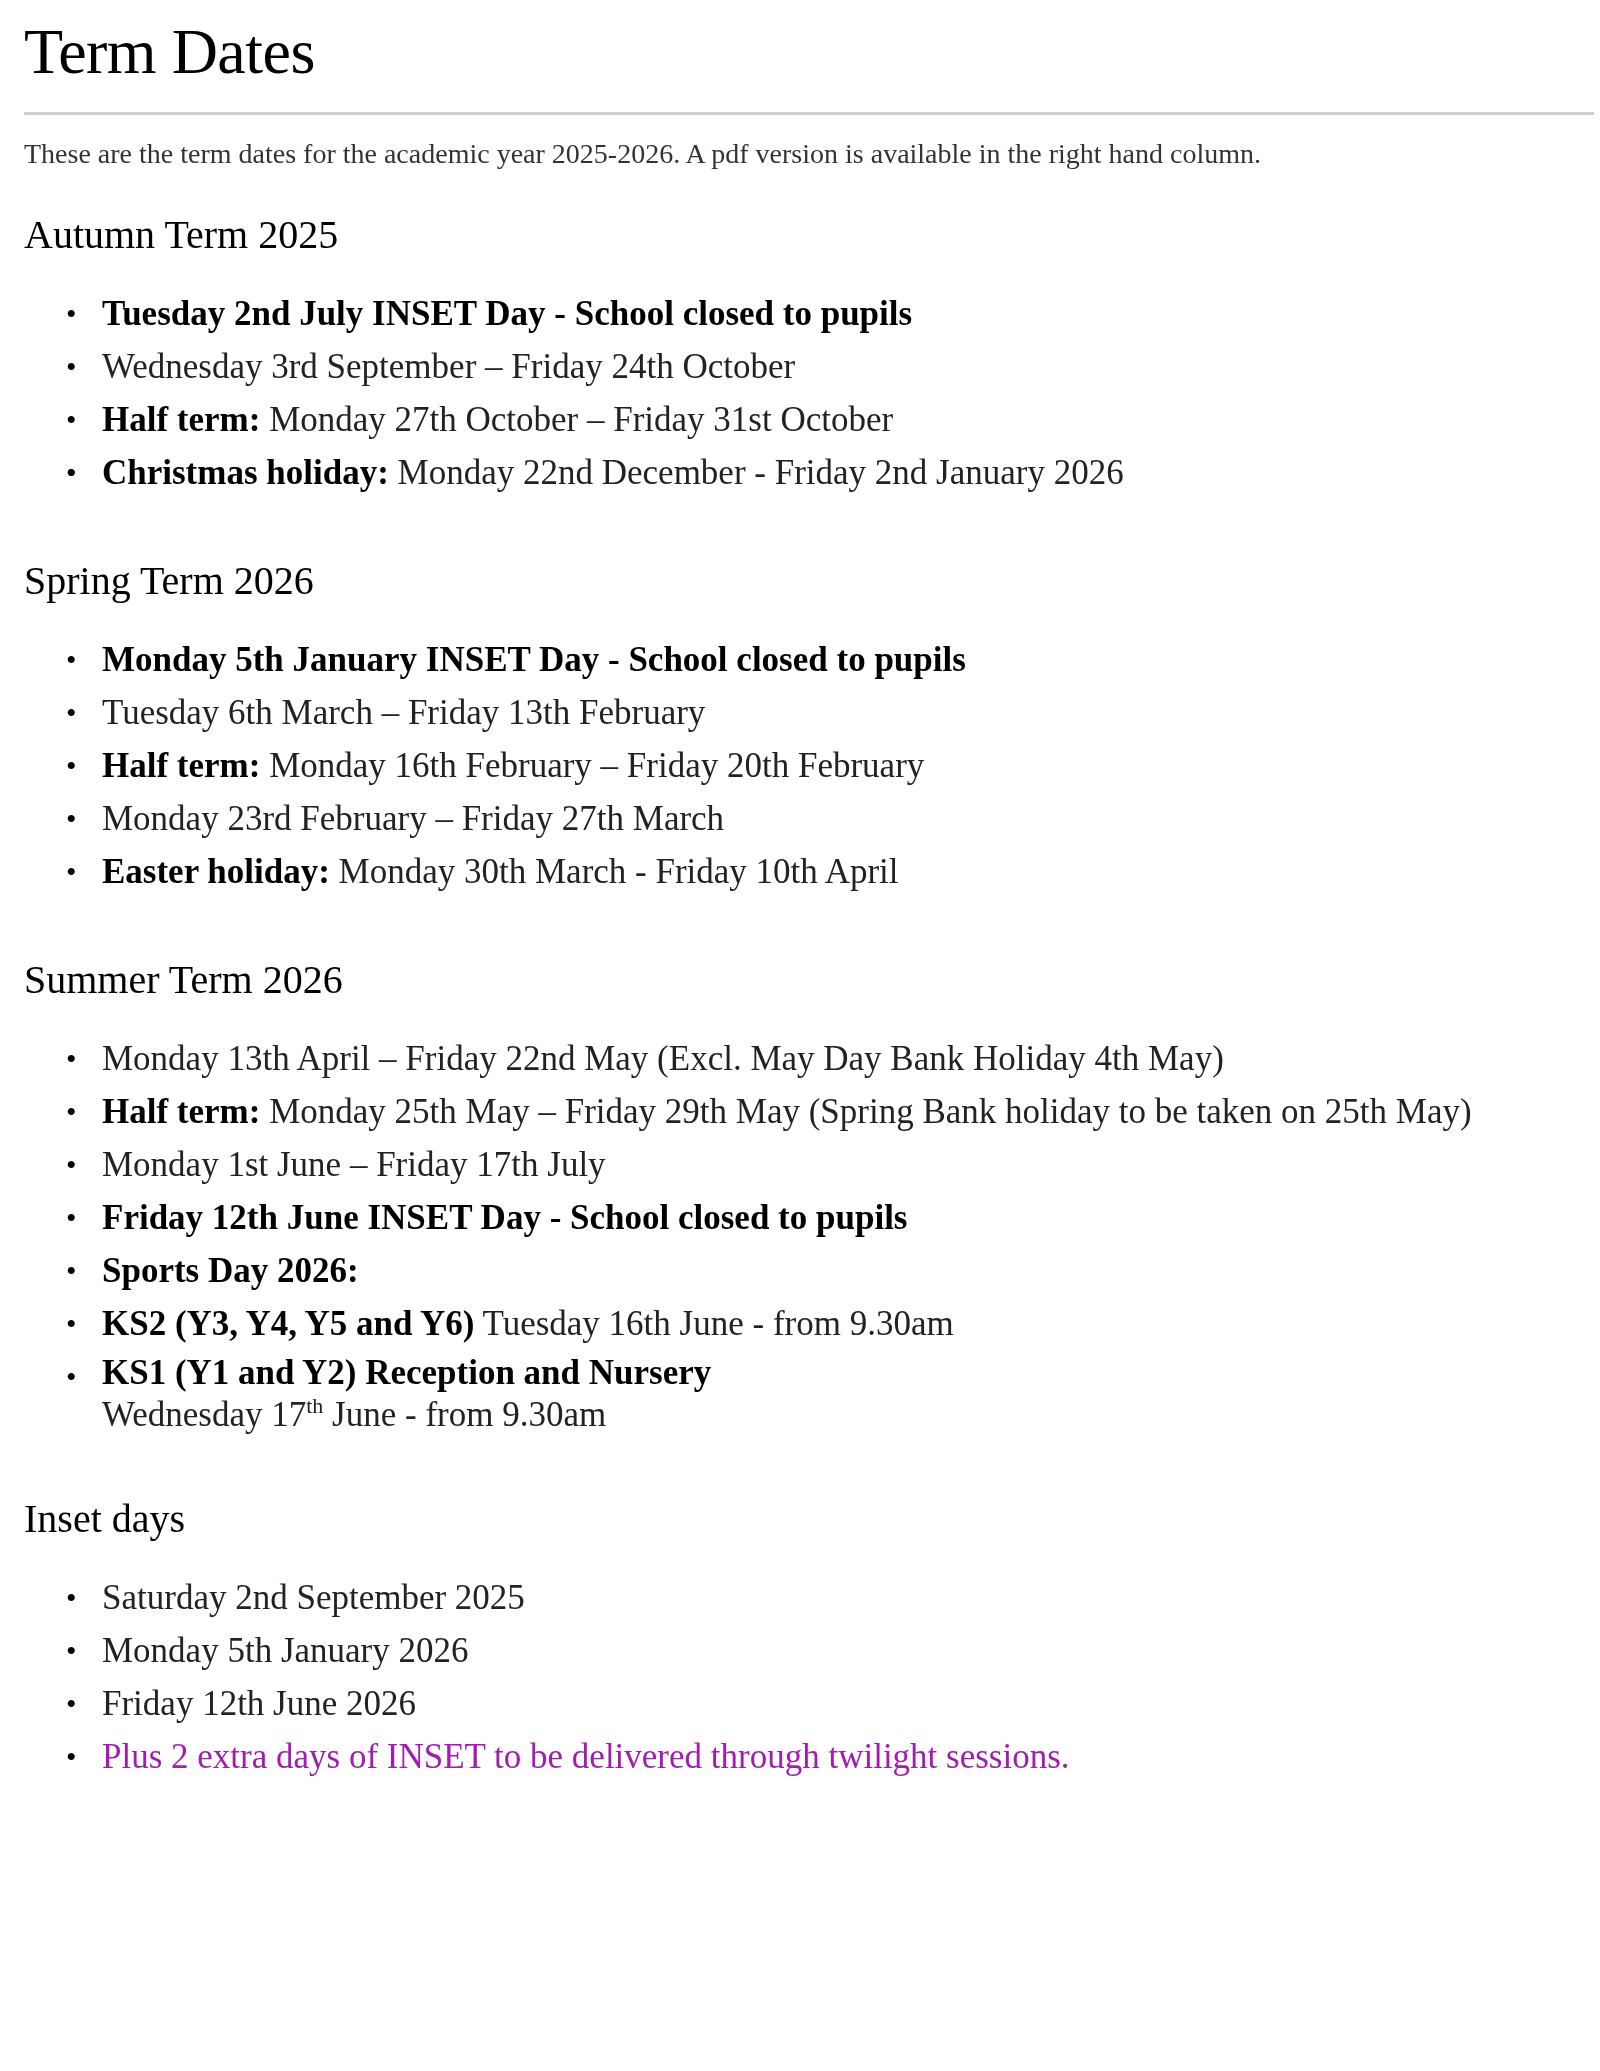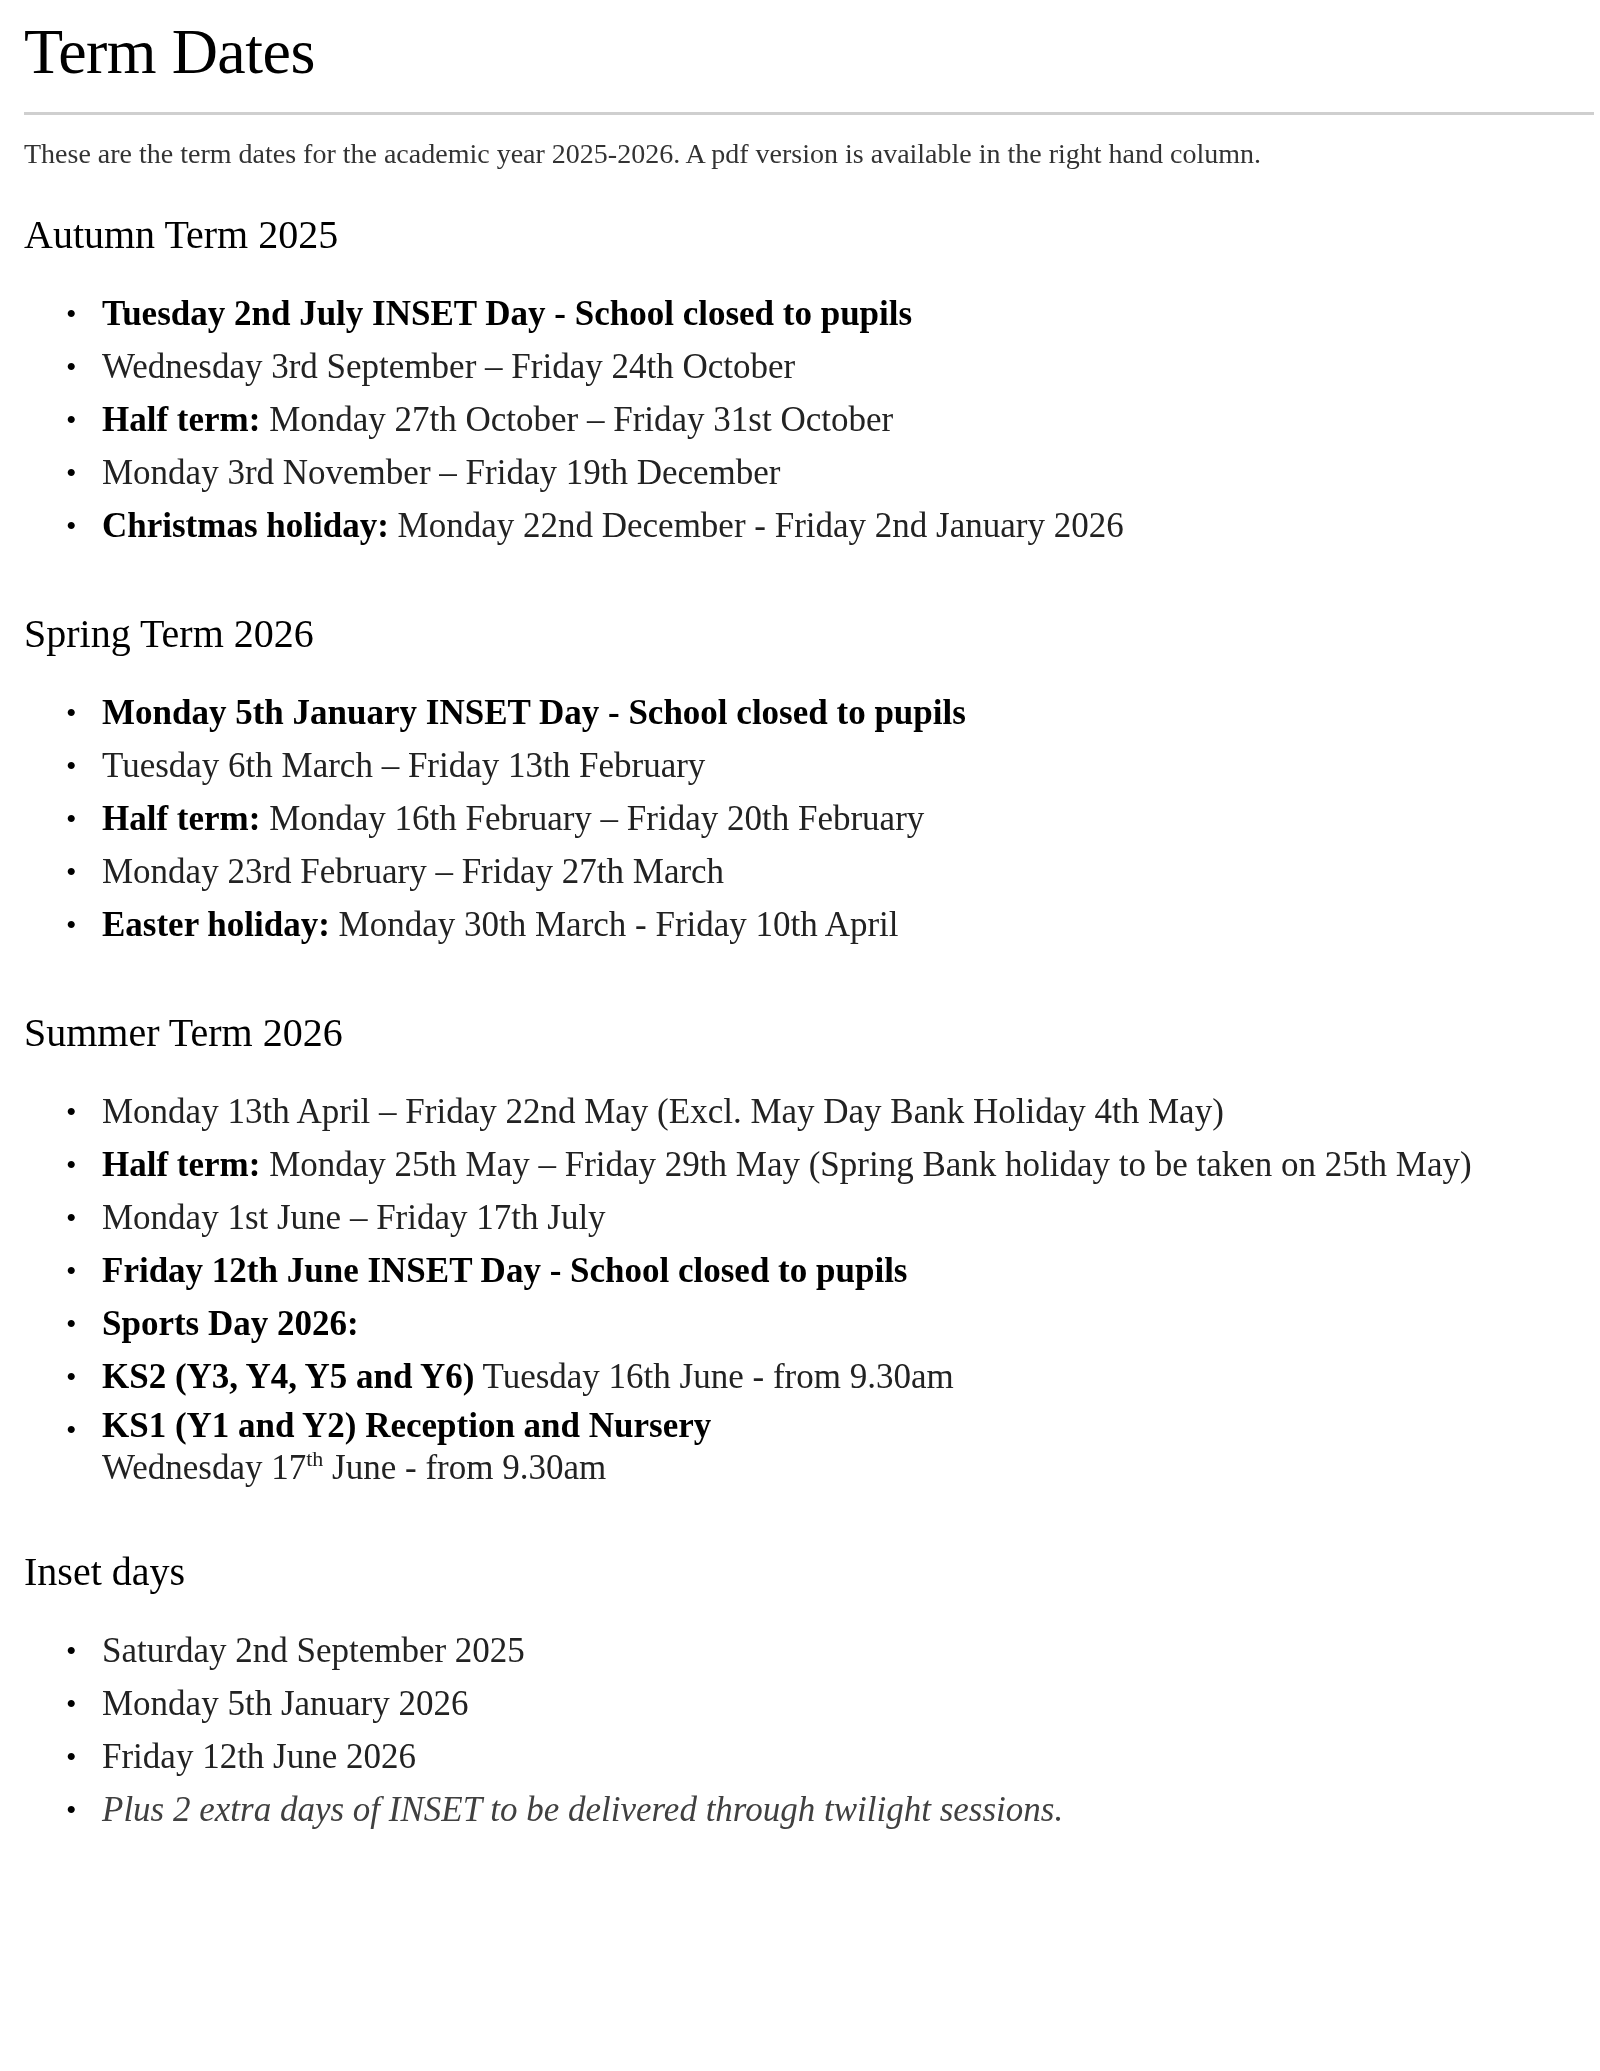--- a/index.html
+++ b/index.html
@@ -55,39 +55,39 @@
     }
     ul.dates li .bullet {
       position: absolute;
       left: -36px;
       top: 0;
       font-size: 30px;
       color: #000;
     }
     .b { font-weight: bold; color: #000; }
     .reg { color: #222; }
-    .it { font-style: italic; color: #404040; }
+    .it { color: #a21caf; }
     .second-line { display: block; line-height: 40px; margin-bottom: 8px; }
     .first-line { display: block; line-height: 45px; }
     sup { font-size: 22px; line-height: 0; }
   </style>
 </head>
 <body>
 
 <div class="page">
   <h1 class="page-title">Term Dates</h1>
   <hr class="rule">
   <p class="intro">These are the term dates for the academic year 2025-2026. A pdf  version is available in the right hand column.</p>
 
   <h2 class="section-heading h-autumn">Autumn Term 2025</h2>
   <ul class="dates">
     <li><span class="bullet">•</span><span class="b">Tuesday 2nd July INSET Day - School closed to pupils</span><span class="reg"></span></li>
     <li><span class="bullet">•</span><span class="b"></span><span class="reg">Wednesday 3rd September – Friday 24th October</span></li>
     <li><span class="bullet">•</span><span class="b">Half  term:</span><span class="reg"> Monday 27th October – Friday 31st October</span></li>
-    <li><span class="bullet">•</span><span class="b"></span><span class="reg">Monday 3rd November – Friday 19th December</span></li>
+    <li><span class="bullet">•</span><span class="b"></span></li>
     <li><span class="bullet">•</span><span class="b">Christmas holiday:</span><span class="reg"> Monday 22nd December - Friday 2nd January 2026</span></li>
   </ul>
 
   <h2 class="section-heading h-spring">Spring Term 2026</h2>
   <ul class="dates">
     <li><span class="bullet">•</span><span class="b">Monday 5th January INSET Day - School closed to pupils</span><span class="reg"></span></li>
     <li><span class="bullet">•</span><span class="b"></span><span class="reg">Tuesday 6th March – Friday 13th February</span></li>
     <li><span class="bullet">•</span><span class="b">Half  term:</span><span class="reg"> Monday 16th February – Friday 20th February</span></li>
     <li><span class="bullet">•</span><span class="b"></span><span class="reg">Monday 23rd February – Friday 27th March</span></li>
     <li><span class="bullet">•</span><span class="b">Easter holiday:</span><span class="reg"> Monday 30th March - Friday 10th April</span></li>

